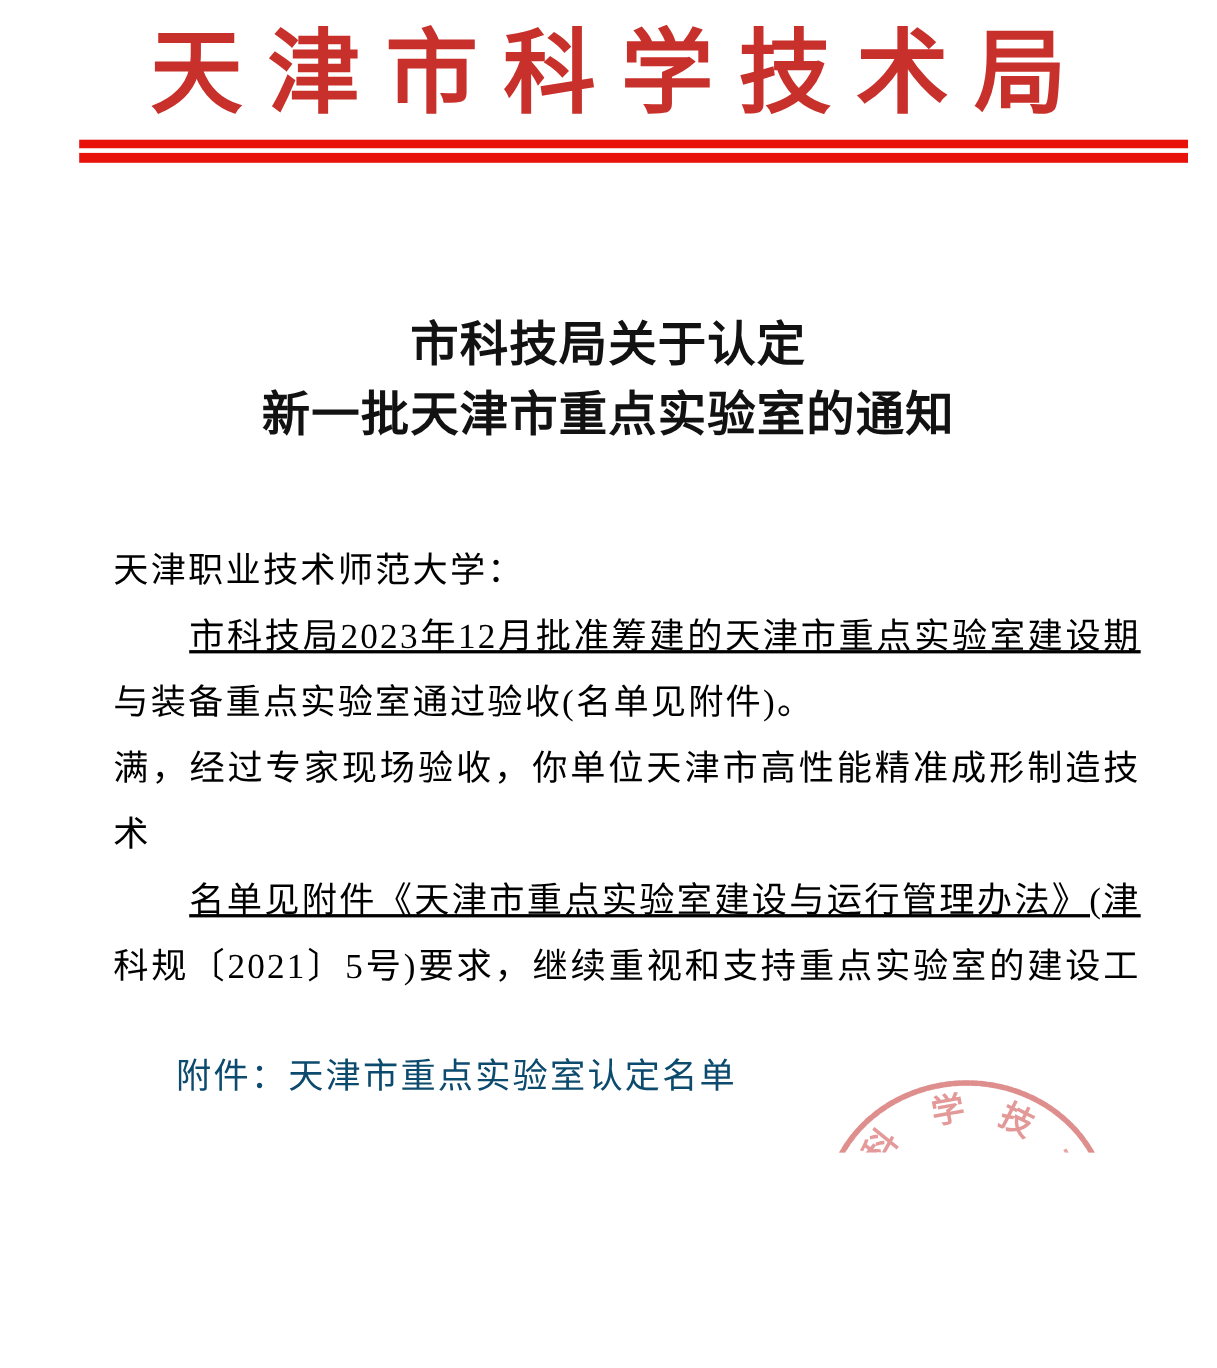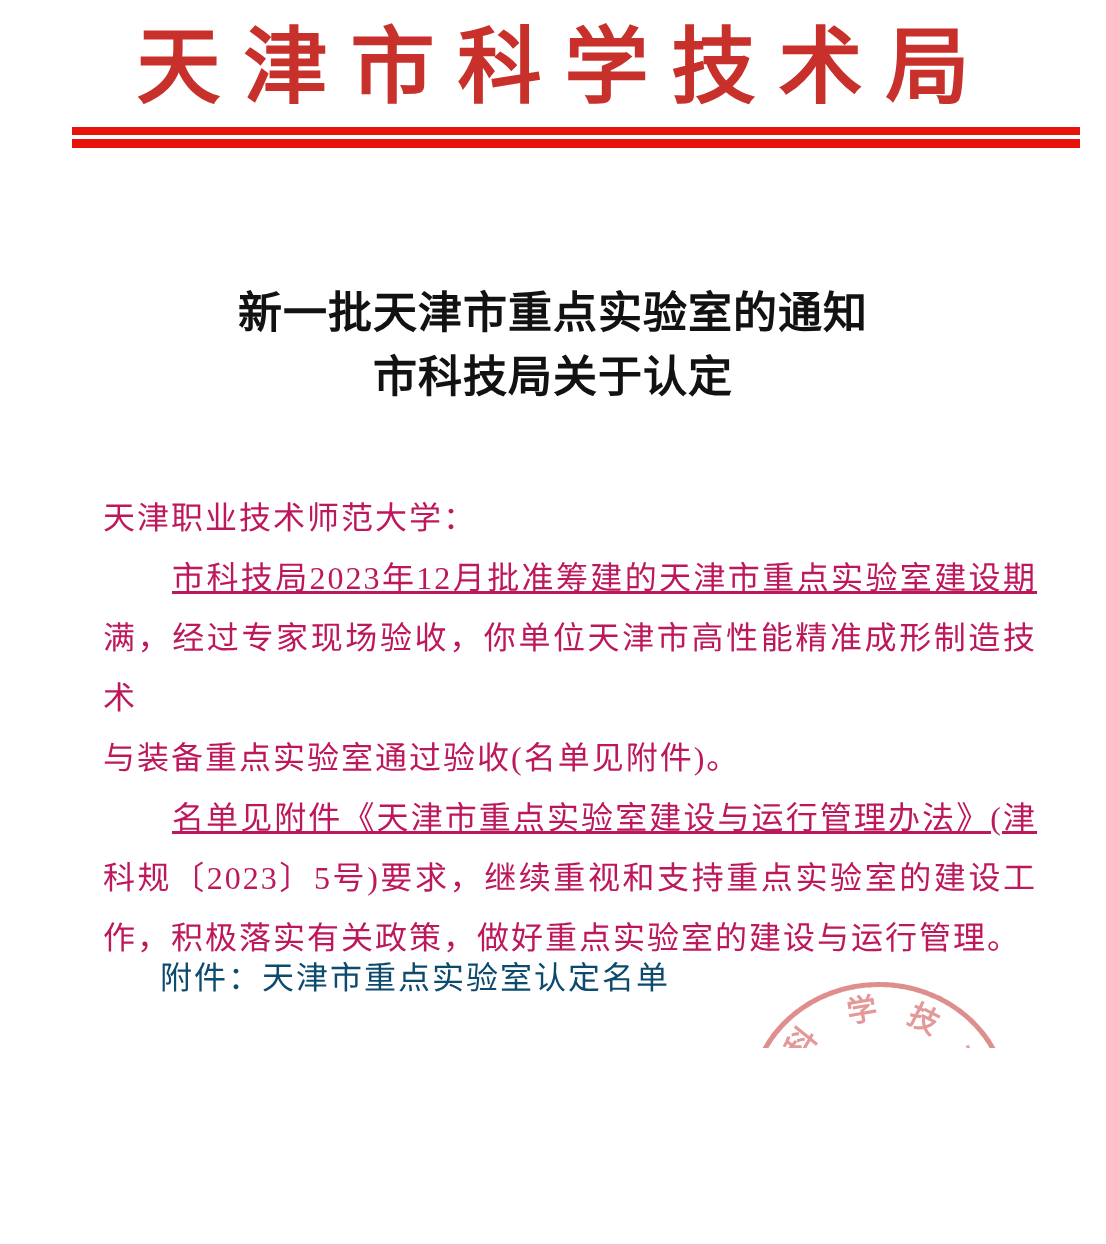--- a/index.html
+++ b/index.html
@@ -41,21 +41,21 @@
     font-weight:bold;
     color:#121212;
     line-height:64px;
     letter-spacing:1px;
   }
   
   .body-block{
     position:absolute;
     top:488px; left:103px; width:934px;
     font-size:32px;
-    color:#be185d;
+    color:#000000;
     letter-spacing:2px;
     line-height:60px;
   }
   .line{white-space:nowrap;}
   .line.just{
     white-space:normal;
     text-align:justify;
     text-align-last:justify;
     text-justify:inter-character;
   }
@@ -97,32 +97,31 @@
 
   <div class="org-name">天津市科学技术局</div>
 
   <div class="rule-wrap">
     <div class="rule-top"></div>
     <div class="rule-gap"></div>
     <div class="rule-bottom"></div>
   </div>
 
   <div class="doc-title">
+    <div>市科技局关于认定</div>
     <div>新一批天津市重点实验室的通知</div>
-    <div>市科技局关于认定</div>
   </div>
 
   <div class="body-block">
     <div class="line">天津职业技术师范大学：</div>
     <div class="line indent just">市科技局2023年12月批准筹建的天津市重点实验室建设期</div>
+    <div class="line">与装备重点实验室通过验收(名单见附件)。</div>
     <div class="line just">满，经过专家现场验收，你单位天津市高性能精准成形制造技术</div>
-    <div class="line">与装备重点实验室通过验收(名单见附件)。</div>
     <div class="line indent just">名单见附件《天津市重点实验室建设与运行管理办法》(津</div>
-    <div class="line just">科规〔2023〕5号)要求，继续重视和支持重点实验室的建设工</div>
-    <div class="line">作，积极落实有关政策，做好重点实验室的建设与运行管理。</div>
+    <div class="line just">科规〔2021〕5号)要求，继续重视和支持重点实验室的建设工</div>
   </div>
 
   <div class="attachment-line">附件：天津市重点实验室认定名单</div>
 
   <div class="date-line">2026年1月5日</div>
 
   <svg class="seal" viewBox="0 0 280 262" xmlns="http://www.w3.org/2000/svg">
 
     <ellipse cx="139" cy="130.5" rx="128" ry="118" fill="none" stroke="#D86A6A" stroke-width="5" opacity="0.42"></ellipse>
     <ellipse cx="139" cy="130.5" rx="128" ry="118" fill="none" stroke="#D05B5B" stroke-width="5" stroke-dasharray="5 3" stroke-linecap="round" opacity="0.5"></ellipse>

